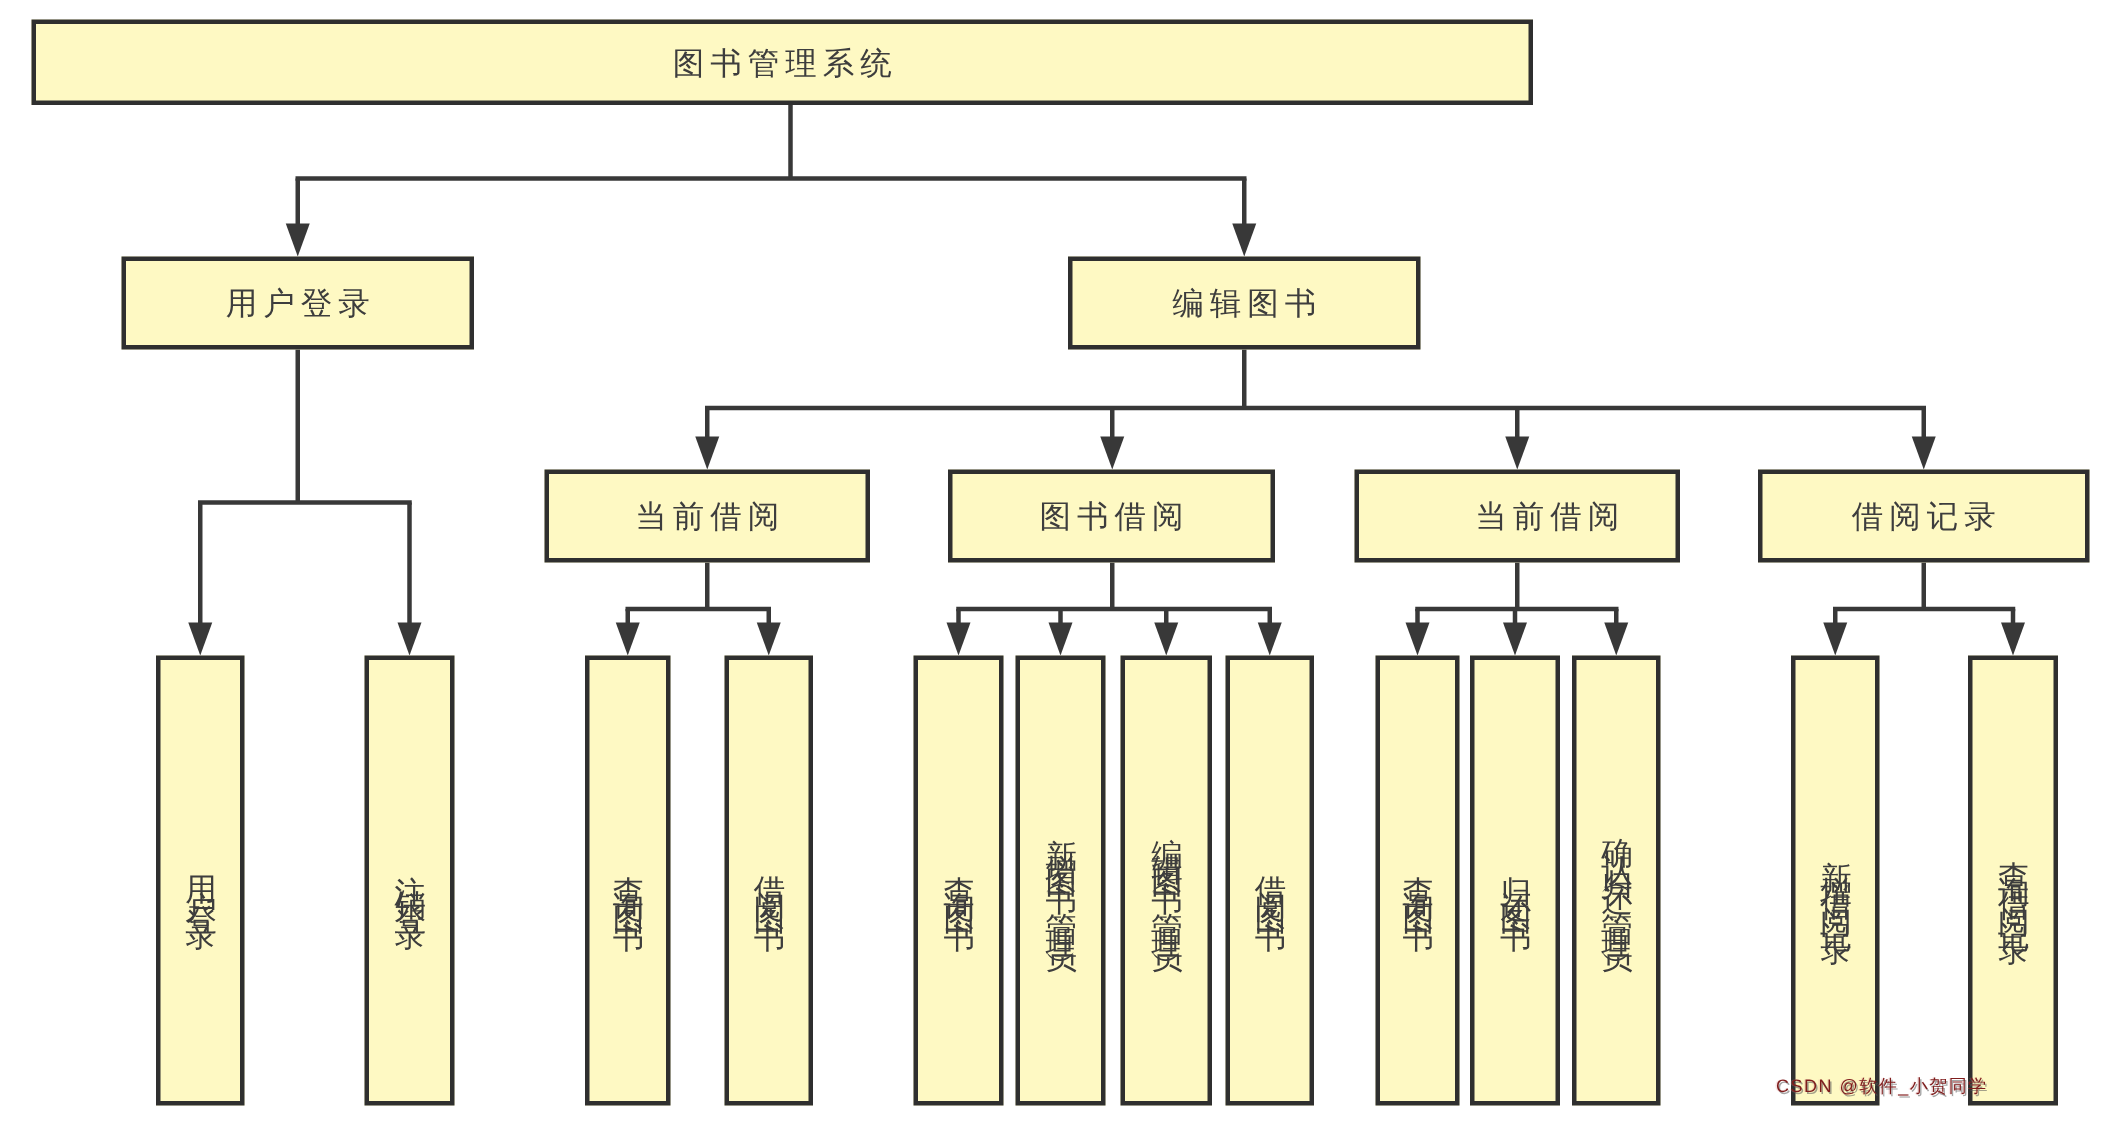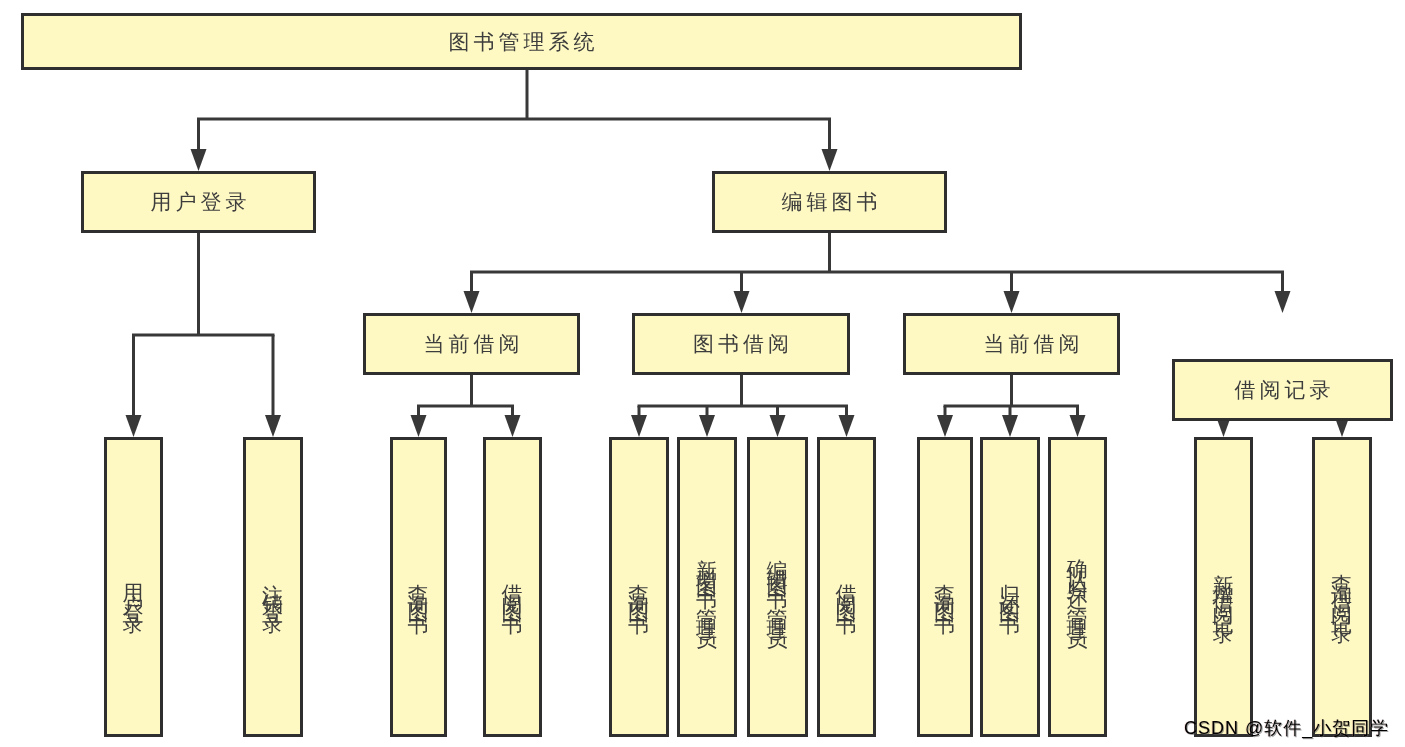--- a/index.html
+++ b/index.html
@@ -37,23 +37,23 @@
     text-orientation: mixed;
     font-size: 21px;
     line-height: 1;
     letter-spacing: 10px;
     white-space: nowrap;
   }
   .watermark {
     position: absolute;
     left: 1184px;
     top: 716px;
-    font-size: 18px;
+    font-size: 12px;
     letter-spacing: 1px;
-    color: #000000;
+    color: #7f1d1d;
     text-shadow: 1px 1px 0 rgba(90,90,90,0.55), -1px 0 0 rgba(230,150,150,0.25);
     white-space: nowrap;
   }
 </style>
 </head>
 <body>
 
 <div class="canvas">
 
   <svg class="connector-layer" width="1405" height="747" viewBox="0 0 1405 747" xmlns="http://www.w3.org/2000/svg">
@@ -142,21 +142,21 @@
 
   <div class="box" style="left:363px; top:313px; width:217px; height:62px;">
     <span class="hlabel">当前借阅</span>
   </div>
   <div class="box" style="left:632px; top:313px; width:218px; height:62px;">
     <span class="hlabel">图书借阅</span>
   </div>
   <div class="box" style="left:903px; top:313px; width:217px; height:62px;padding-left:40px;">
     <span class="hlabel">当前借阅</span>
   </div>
-  <div class="box" style="left:1172px; top:313px; width:221px; height:62px;margin-top:46px;">
+  <div class="box" style="left:1172px; top:313px; width:221px; height:62px;">
     <span class="hlabel">借阅记录</span>
   </div>
 
   <div class="box" style="left:104px; top:437px; width:59px; height:300px;">
     <span class="vlabel">用户登录</span>
   </div>
   <div class="box" style="left:243px; top:437px; width:60px; height:300px;">
     <span class="vlabel">注销登录</span>
   </div>
   <div class="box" style="left:390px; top:437px; width:57px; height:300px;">

